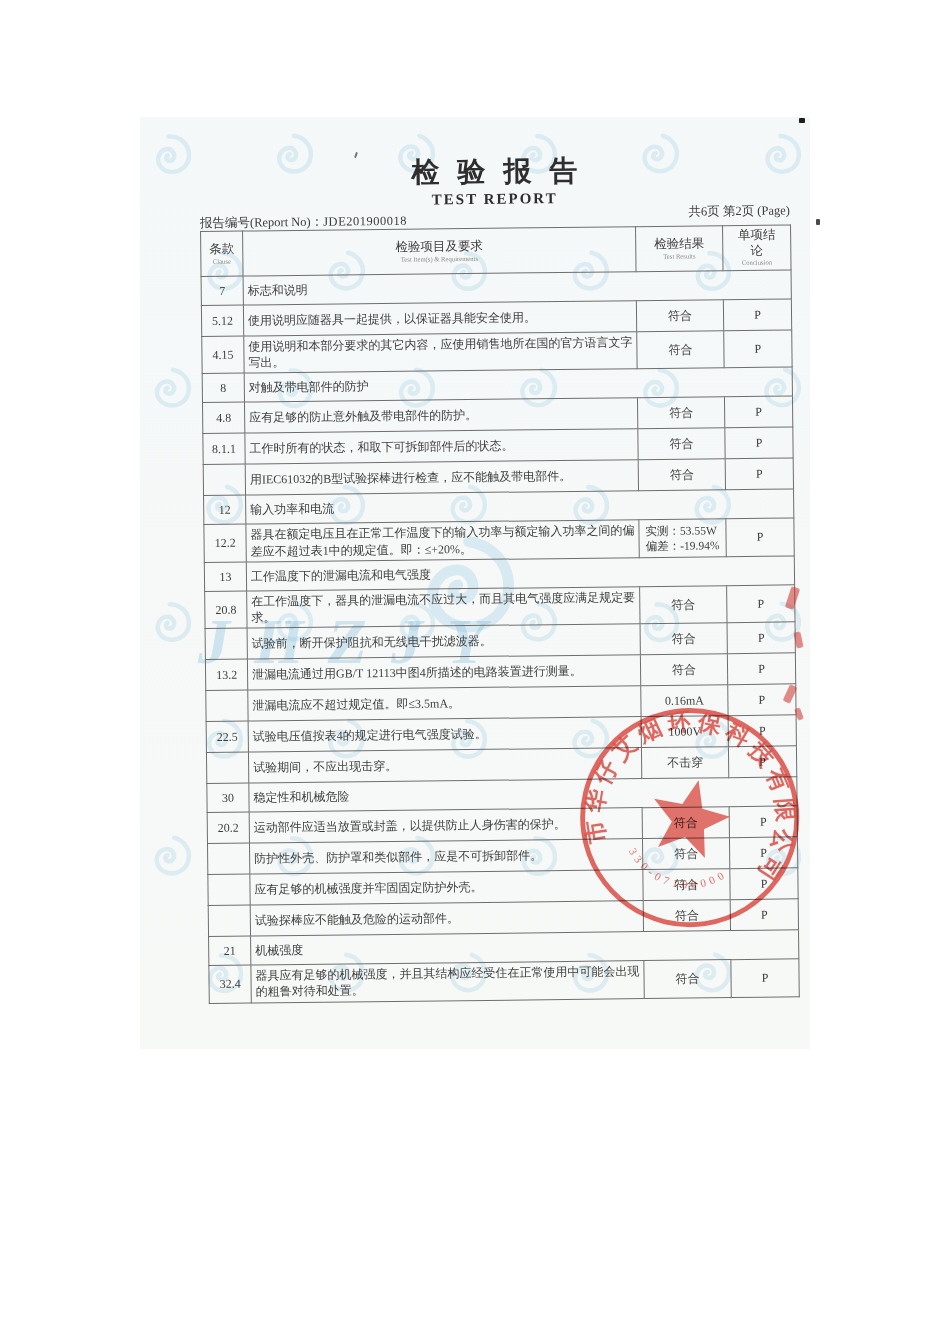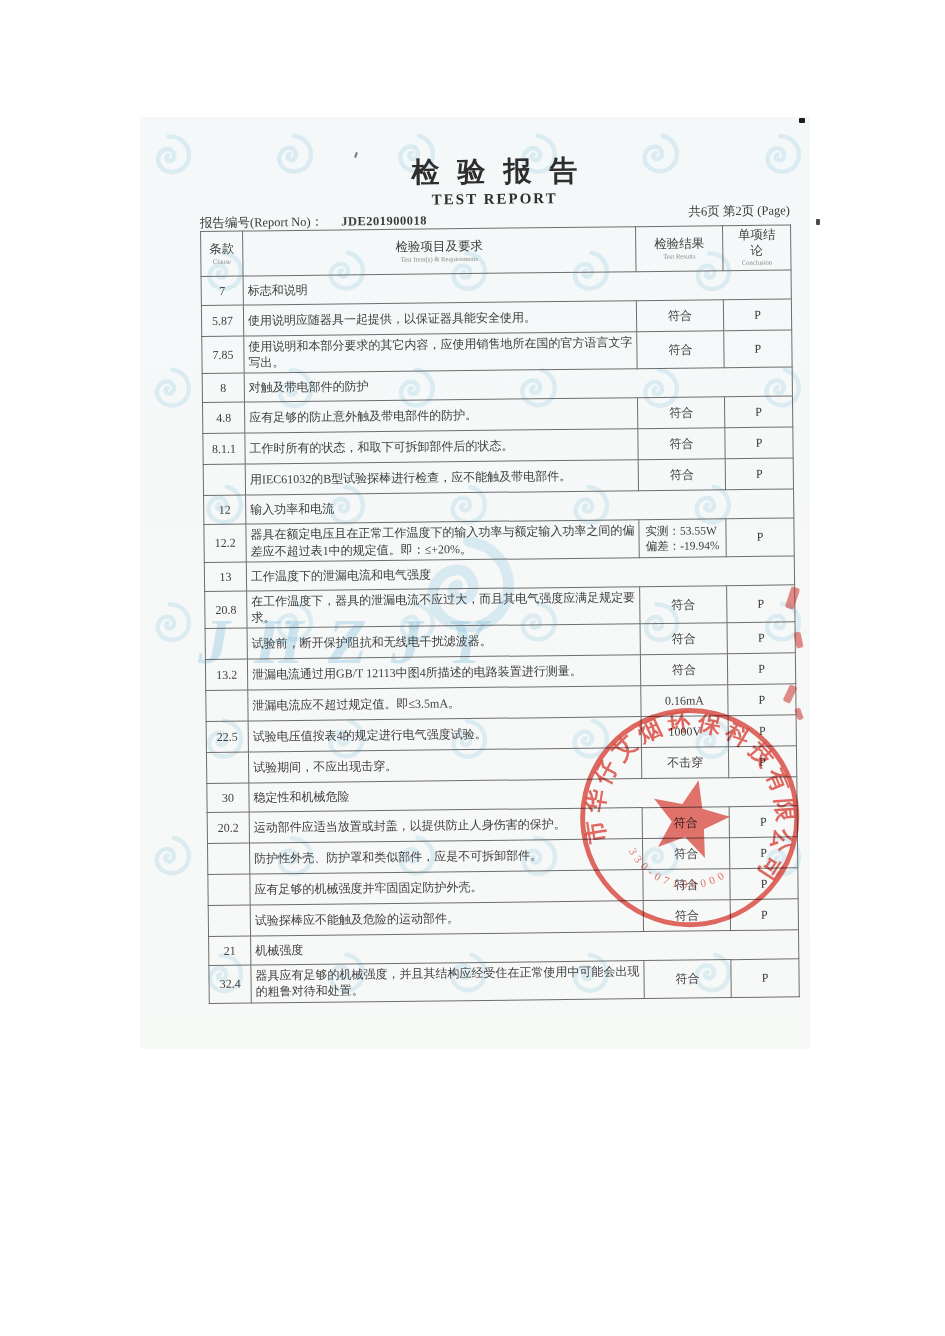--- a/index.html
+++ b/index.html
@@ -15,21 +15,21 @@
   .big-wm{position:absolute;left:58px;top:488px;font-size:64px;font-weight:bold;font-style:italic;
           letter-spacing:24px;color:rgba(120,185,218,.33);white-space:nowrap;pointer-events:none;}
   .big-leaf{position:absolute;left:283px;top:418px;opacity:.45;pointer-events:none;}
 
   
   .title{position:absolute;left:63px;top:36px;width:590px;text-align:center;
          font-size:28px;font-weight:bold;letter-spacing:18px;text-indent:18px;color:#2e2e2e;}
   .subtitle{position:absolute;left:63px;top:74px;width:590px;text-align:center;
             font-size:15px;font-weight:bold;letter-spacing:2px;color:#2e2e2e;}
   .meta{position:absolute;left:63px;top:95px;width:590px;font-size:12.5px;color:#3b3b3b;}
-  .meta .rno{font-weight:bold;letter-spacing:.5px;margin-left:18px;}
+  .meta .rno{font-weight:normal;letter-spacing:.5px;}
   .pageinfo{position:absolute;right:0;top:-6px;font-size:12.5px;}
 
   
   table.report{position:absolute;left:63px;top:111px;width:590px;border-collapse:collapse;
                table-layout:fixed;font-size:12px;color:#3d3d3d;}
   table.report th,table.report td{border:1px solid #6e6e6e;vertical-align:middle;
                padding:2px 4px;line-height:1.35;}
   table.report{border:1.5px solid #5a5a5a;}
   col.c1{width:42px;}col.c2{width:393px;}col.c3{width:87px;}col.c4{width:68px;}
   thead th{height:40px;font-weight:normal;text-align:center;padding:2px;}
@@ -239,29 +239,29 @@
               <span class="en">Conclusion</span>
             </th>
           </tr>
         </thead>
         <tbody>
             <tr class="row-section">
               <td class="cell-clause">7</td>
               <td class="cell-item" colspan="3">标志和说明</td>
             </tr>
             <tr class="row-normal">
-              <td class="cell-clause">5.87</td>
+              <td class="cell-clause">5.12</td>
               <td class="cell-item">使用说明应随器具一起提供，以保证器具能安全使用。</td>
               <td class="cell-result">
                 <div>符合</div>
               </td>
               <td class="cell-concl">P</td>
             </tr>
             <tr class="row-normal">
-              <td class="cell-clause">7.85</td>
+              <td class="cell-clause">4.15</td>
               <td class="cell-item">使用说明和本部分要求的其它内容，应使用销售地所在国的官方语言文字写出。</td>
               <td class="cell-result">
                 <div>符合</div>
               </td>
               <td class="cell-concl">P</td>
             </tr>
             <tr class="row-section">
               <td class="cell-clause">8</td>
               <td class="cell-item" colspan="3">对触及带电部件的防护</td>
             </tr>

